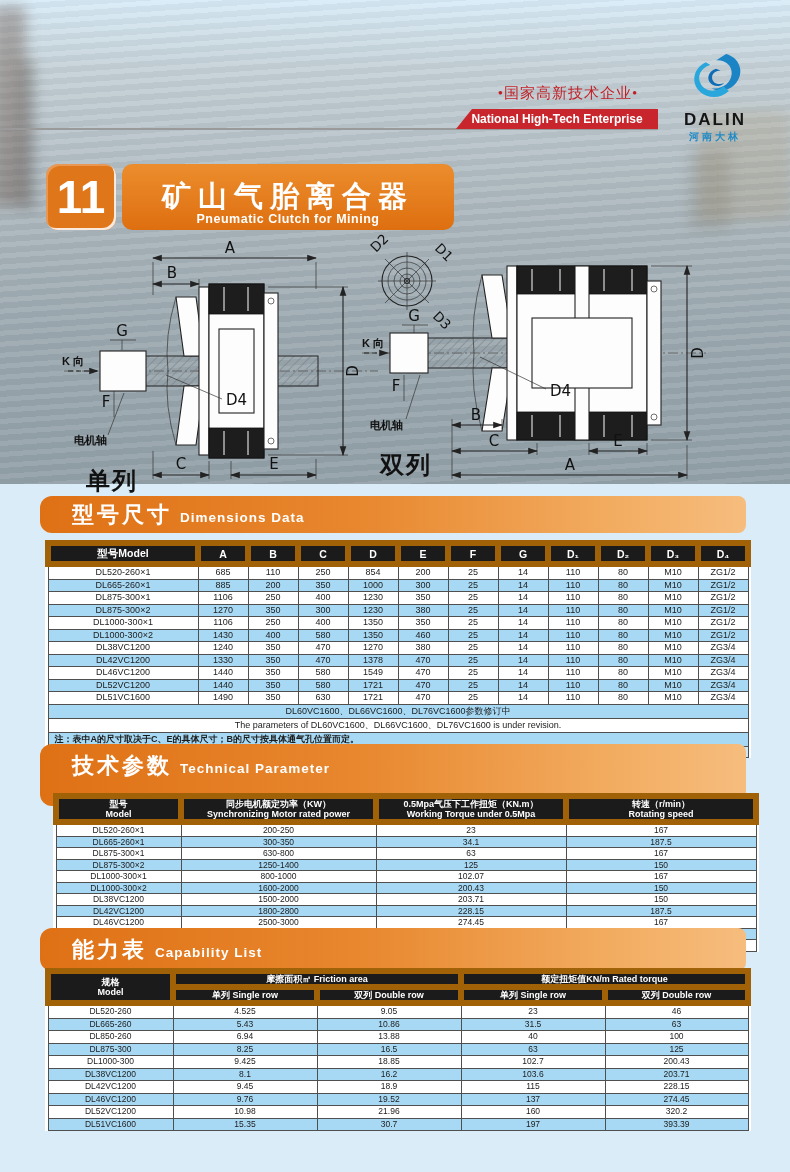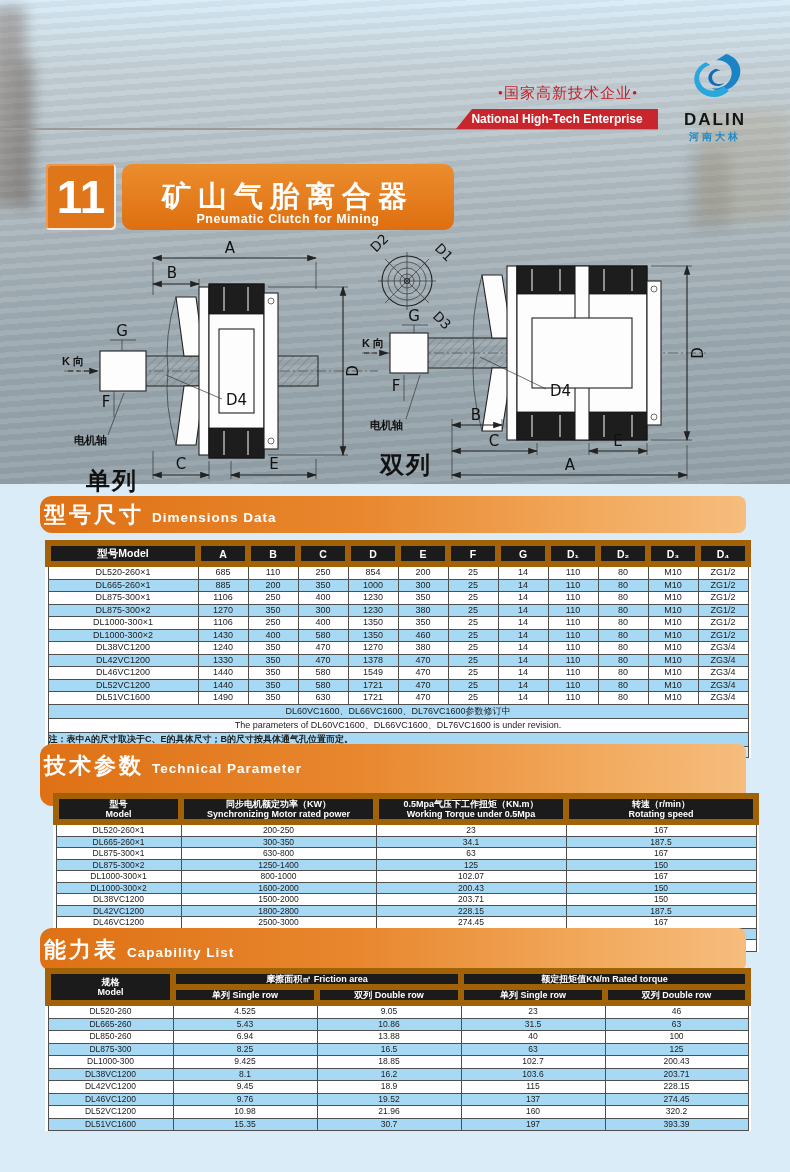--- a/index.html
+++ b/index.html
@@ -26,21 +26,21 @@
     color:#c21f26; font-family:"Liberation Serif", serif; font-weight:normal; font-size:15px; letter-spacing:1px; }
   .banner { position:absolute; top:109px; left:456px; width:202px; height:20px; z-index:2;
     background:#c8252c; clip-path:polygon(16px 0, 100% 0, 100% 100%, 0 100%);
     color:#fff; font-weight:bold; font-size:12px; line-height:20px; text-align:center; }
   .logo { position:absolute; top:50px; left:652px; width:126px; text-align:center; z-index:2; }
   .logo-name { font-size:17px; font-weight:bold; letter-spacing:2px; color:#151515; line-height:20px; }
   .logo-sub  { font-size:10px; letter-spacing:3px; color:#1f8ac6; font-weight:bold; }
 
   
   .sec-num { position:absolute; top:164px; left:46px; width:70px; height:66px; z-index:2;
-    background:#e0761a; border-radius:4px; color:#fff; font-size:46px; font-weight:bold;
+    background:#e0761a; border-radius:12px; color:#fff; font-size:46px; font-weight:bold;
     display:flex; align-items:center; justify-content:center;
     box-shadow:inset -2px -2px 0 rgba(255,255,255,.85), inset 2px 2px 0 rgba(255,255,255,.25); }
   .sec-title { position:absolute; top:164px; left:122px; width:332px; height:66px; z-index:2;
     background:linear-gradient(180deg,#ec8d2d,#de6f10); border-radius:10px; color:#fff;
     display:flex; flex-direction:column; align-items:center; justify-content:center; }
   .sec-title .cn { font-size:29px; font-weight:bold; letter-spacing:7px; line-height:32px;margin-top:12px; }
   .sec-title .en { font-size:12.5px; font-weight:bold; letter-spacing:.5px; }
 
   
   .draw { position:absolute; z-index:2; }
@@ -52,42 +52,42 @@
   .dwg-white { fill:#fdfdfd; stroke:#222; stroke-width:1.1; }
   .dwg-dark { fill:#1d1d1d; stroke:#111; stroke-width:.8; }
   .dim-label { font:13.5px "DejaVu Sans", sans-serif; fill:#111; }
   .dim-big { font:15px "DejaVu Sans", sans-serif; fill:#111; }
   .cjk-small { font:bold 11px "Liberation Sans", sans-serif; fill:#111; }
   .caption { font:bold 24px "Liberation Sans", sans-serif; fill:#111; letter-spacing:2px; }
 
   
   .bar { position:absolute; left:40px; width:706px; z-index:2; border-radius:12px 8px 8px 12px;
     background:linear-gradient(90deg,#df7115 0%, #e8872e 45%, #f2ab5f 80%, #f6bd7e 100%);
-    display:flex; align-items:baseline; padding-left:4px; }
+    display:flex; align-items:baseline; padding-left:32px; }
   #bar1 { top:496px; height:37px; }
   #bar2 { top:744px; height:62px; }
   #bar3 { top:928px; height:43px; }
   .bar-cn { color:#fff; font-weight:bold; font-size:22px; letter-spacing:3px; line-height:37px; }
   #bar2 .bar-cn, #bar3 .bar-cn { line-height:44px; }
   .bar-en { color:#fff; font-weight:bold; font-size:13.5px; margin-left:8px; letter-spacing:1px; }
 
   
   table { position:absolute; left:45px; width:700px; border-collapse:collapse; z-index:2;
     background:#fff; table-layout:fixed; }
   th { background:#1b1b1b; color:#fff; font-weight:bold; border:6px solid #a16207;
        white-space:pre-line; text-align:center; }
   td { border:1px solid #4f4f4f; text-align:center; color:#1c1c1c; overflow:hidden; white-space:nowrap; }
   tbody.data tr:nth-child(even) td { background:#a7d9f4; }
 
   #tbl-dim { top:540px; }
   #tbl-dim th { font-size:10.5px; height:21px; }
   #tbl-dim tbody.data td { font-size:9px; height:11.5px; line-height:11.5px; }
   #tbl-dim .rev-cn td { background:#a7d9f4; font-size:9px; height:10.5px; }
   #tbl-dim .rev-en td { background:#fff; font-size:9px; height:10.5px; }
-  #tbl-dim .note-cn td { background:#a7d9f4; font-weight:bold; text-align:left; font-size:9px; height:10.5px; }
+  #tbl-dim .note-cn td { background:#a7d9f4; font-weight:bold; text-align:left; padding-left:6px; font-size:9px; height:10.5px; }
   #tbl-dim .note-en td { background:#cfe9fa; font-weight:bold; text-align:left; padding-left:6px; font-size:9px; height:10.5px; }
 
   #tbl-tech { top:793px;margin-left:8px; }
   #tbl-tech th { font-size:9px; line-height:10px; height:21px; }
   #tbl-tech tbody.data td { font-size:8.5px; height:10.5px; line-height:10.5px; }
 
   #tbl-cap { top:968px; }
   #tbl-cap th { font-size:9px; line-height:10px; height:14px; }
   #tbl-cap tbody.data td { font-size:8.5px; height:11.5px; line-height:11.5px; }
 </style>

